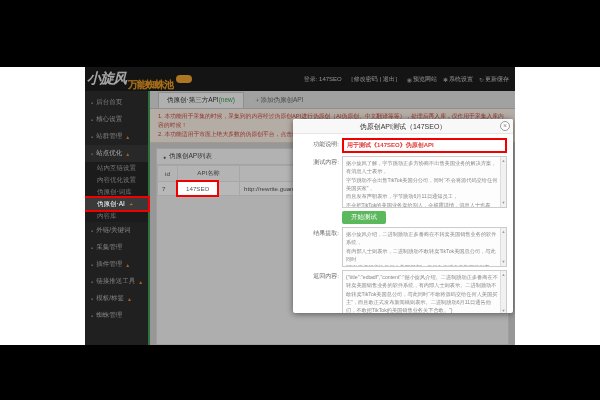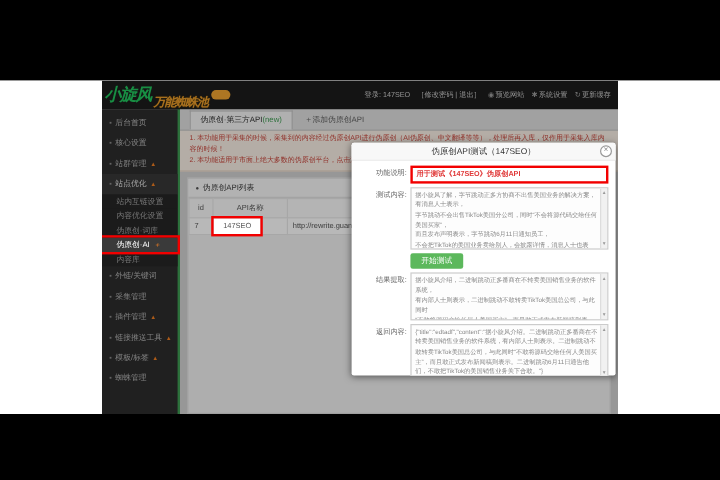--- a/index.html
+++ b/index.html
@@ -4,22 +4,22 @@
 <style>
   * { margin:0; padding:0; box-sizing:border-box; }
   body { background:#000; font-family:"Liberation Sans","DejaVu Sans",sans-serif; }
   #stage { position:relative; width:600px; height:400px; background:#000; overflow:hidden; }
   #band { position:absolute; left:0; top:67px; width:600px; height:278px; background:#fff; }
   #app { position:absolute; left:85px; top:0; width:430px; height:278px; background:#d8d8d8; overflow:hidden; }
 
   
   .hdr { position:relative; height:24px; background:#1c1c1c; display:flex; align-items:center; justify-content:space-between; padding:0 6px 0 2px; }
   .logo { display:flex; align-items:center; gap:2px; }
-  .logo-main { color:#22c55e; font-size:14px; font-weight:bold; font-style:italic; letter-spacing:-1px; }
-  .logo-sub { color:#e89b2c; font-size:10px; font-weight:bold; font-style:italic; letter-spacing:-1px; text-shadow:0 0 1px #7a5200;margin-top:12px; }
+  .logo-main { color:#e5e5e5; font-size:14px; font-weight:bold; font-style:italic; letter-spacing:-1px; }
+  .logo-sub { color:#e89b2c; font-size:10px; font-weight:bold; letter-spacing:-1px; text-shadow:0 0 1px #7a5200;margin-top:12px; }
   .logo-badge { display:inline-block; width:16px; height:8px; background:#f0a431; border-radius:4px; margin-left:1px; }
   .hdr-right { display:flex; align-items:center; gap:6px; color:#c9c9c9; font-size:6px; white-space:nowrap; }
   .hdr-right .lk { cursor:pointer; display:flex; align-items:center; gap:1px; }
   .hicon::before { font-size:6px; color:#9c9c9c; }
   .icon-eye::before { content:"◉"; }
   .icon-gear::before { content:"✱"; }
   .icon-refresh::before { content:"↻"; }
 
   
   .cols { display:flex; height:254px; }

